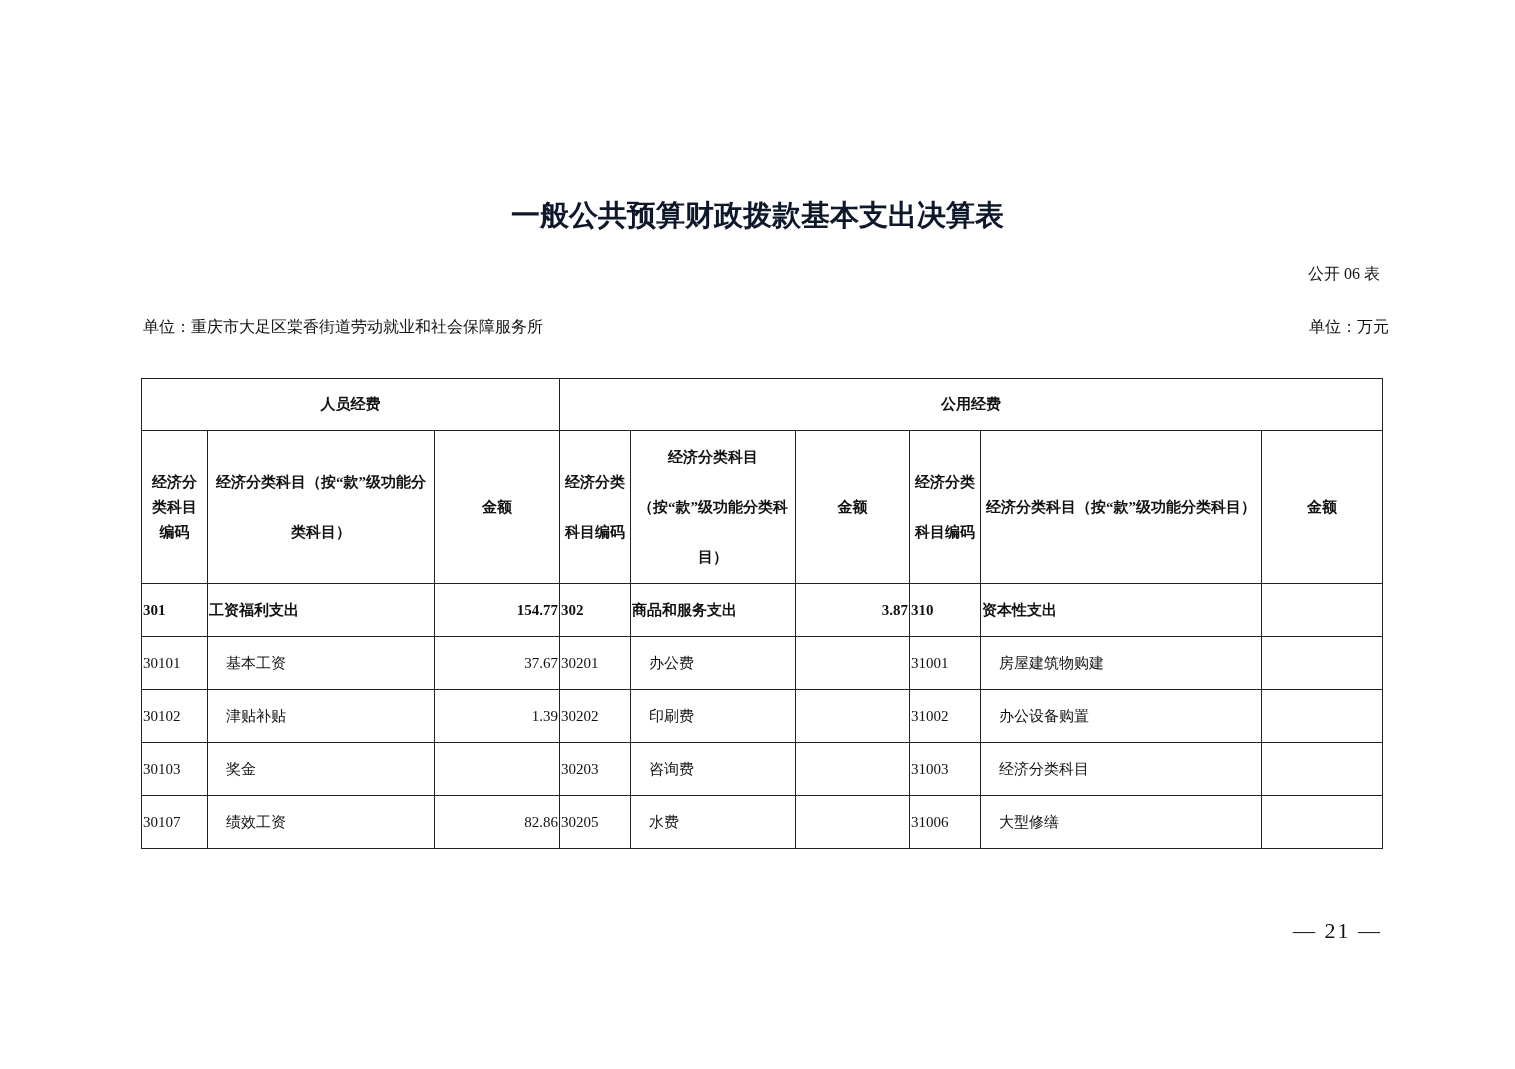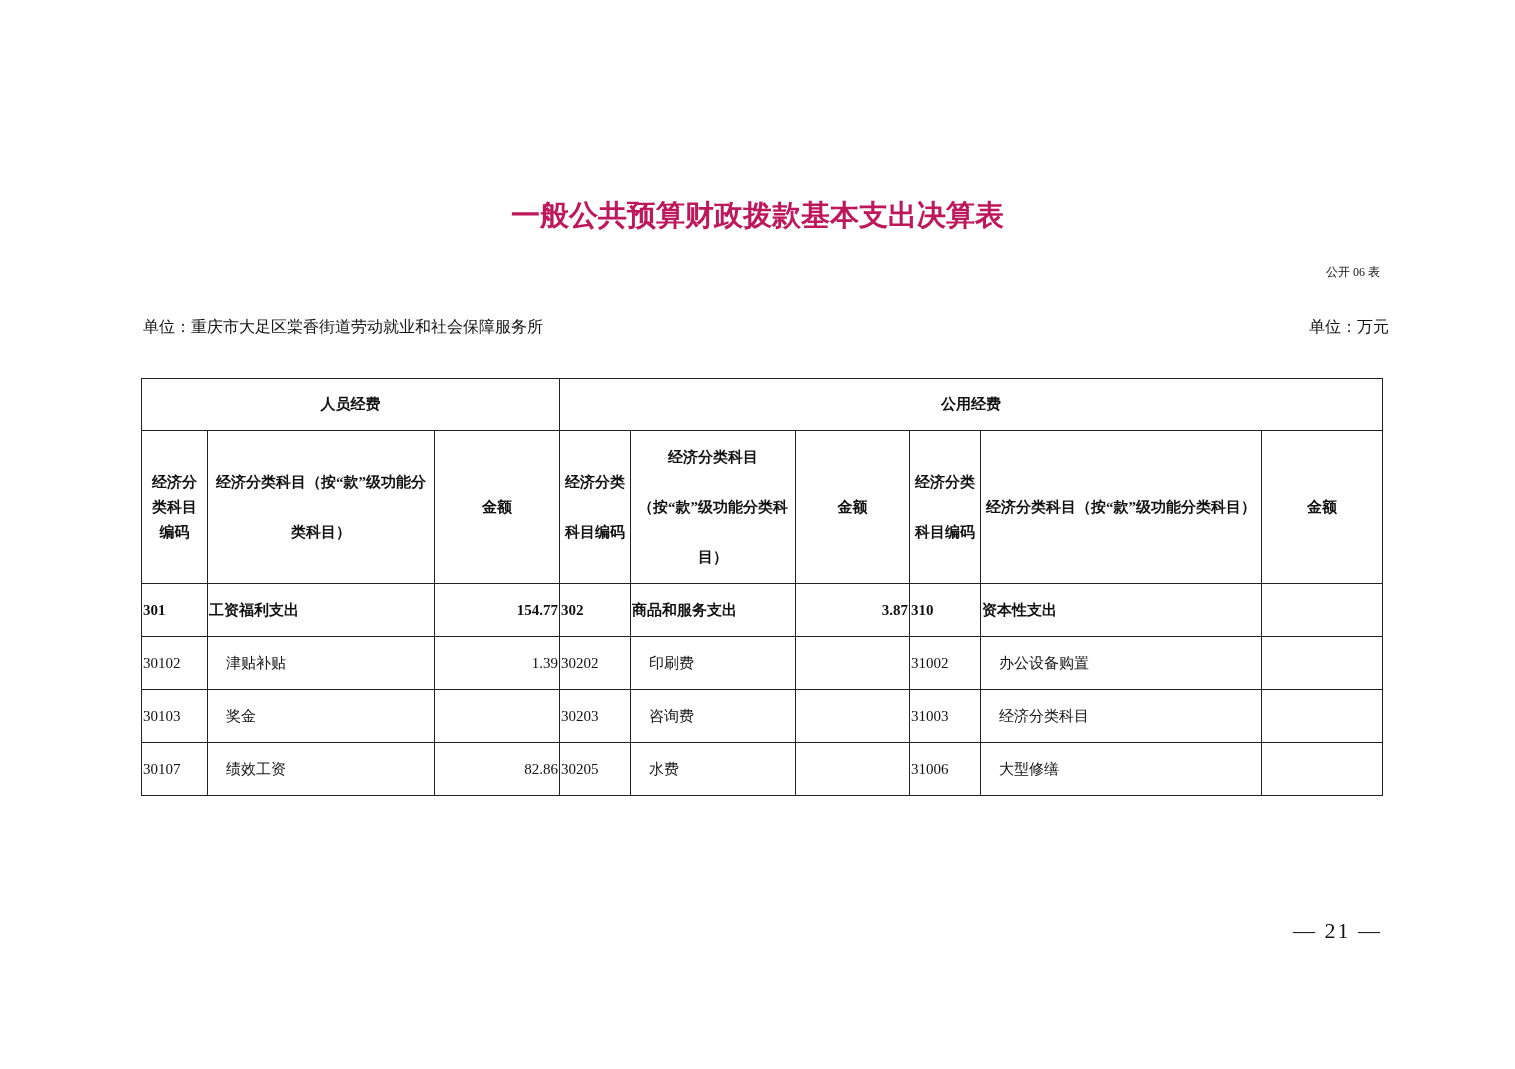--- a/index.html
+++ b/index.html
@@ -1,20 +1,20 @@
 <!DOCTYPE html>
 <html><head>
   <meta charset="utf-8">
   <style>
     html, body { margin: 0; padding: 0; background: #ffffff; }
     body { width: 1515px; height: 1069px; position: relative; overflow: hidden;
       font-family: "Liberation Serif", "DejaVu Serif", serif; color: #111; }
     .title { position: absolute; left: 0; width: 1515px; top: 196px; text-align: center;
-      font-size: 29px; font-weight: bold; letter-spacing: 0px; color: #be185d; }
-    .table-no { position: absolute; right: 135px; top: 264px; font-size: 12px; }
+      font-size: 29px; font-weight: bold; letter-spacing: 0px; color: #0f172a; }
+    .table-no { position: absolute; right: 135px; top: 264px; font-size: 16px; }
     .unit-left { position: absolute; left: 143px; top: 317px; font-size: 16px; }
     .unit-right { position: absolute; right: 126px; top: 317px; font-size: 16px; }
     .page-num { position: absolute; right: 133px; top: 918px; font-size: 22px; letter-spacing: 2px; }
     table { position: absolute; left: 141px; top: 346px; border-collapse: collapse;
       table-layout: fixed; width: 1241px; font-size: 15px; margin-top: 32px; }
     td { border: 1px solid #222; padding: 0 1px; vertical-align: middle; overflow: hidden; white-space: nowrap; }
     tr.group td { height: 51px; text-align: center; font-weight: bold; }
     tr.head td { height: 152px; text-align: center; font-weight: bold; line-height: 25px; white-space: normal; border-radius: 32px; }
     tr.head td.lh-wide { line-height: 50px; }
     tr.body td { height: 52px; }
@@ -65,20 +65,31 @@
     <td class="name">工资福利支出</td>
     <td class="num">154.77</td>
     <td class="code">302</td>
     <td class="name">商品和服务支出</td>
     <td class="num">3.87</td>
     <td class="code">310</td>
     <td class="name">资本性支出</td>
     <td class="num"></td>
   </tr>
   <tr class="body">
+    <td class="code">30101</td>
+    <td class="name">基本工资</td>
+    <td class="num">37.67</td>
+    <td class="code">30201</td>
+    <td class="name">办公费</td>
+    <td class="num"></td>
+    <td class="code">31001</td>
+    <td class="name">房屋建筑物购建</td>
+    <td class="num"></td>
+  </tr>
+  <tr class="body">
     <td class="code">30102</td>
     <td class="name">津贴补贴</td>
     <td class="num">1.39</td>
     <td class="code">30202</td>
     <td class="name">印刷费</td>
     <td class="num"></td>
     <td class="code">31002</td>
     <td class="name">办公设备购置</td>
     <td class="num"></td>
   </tr>

